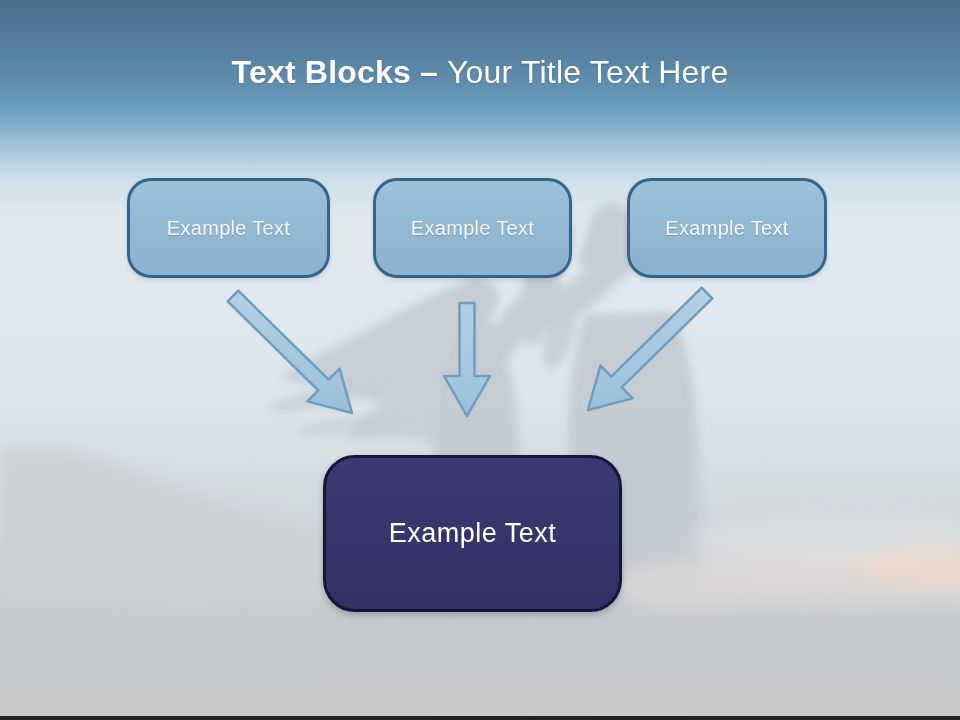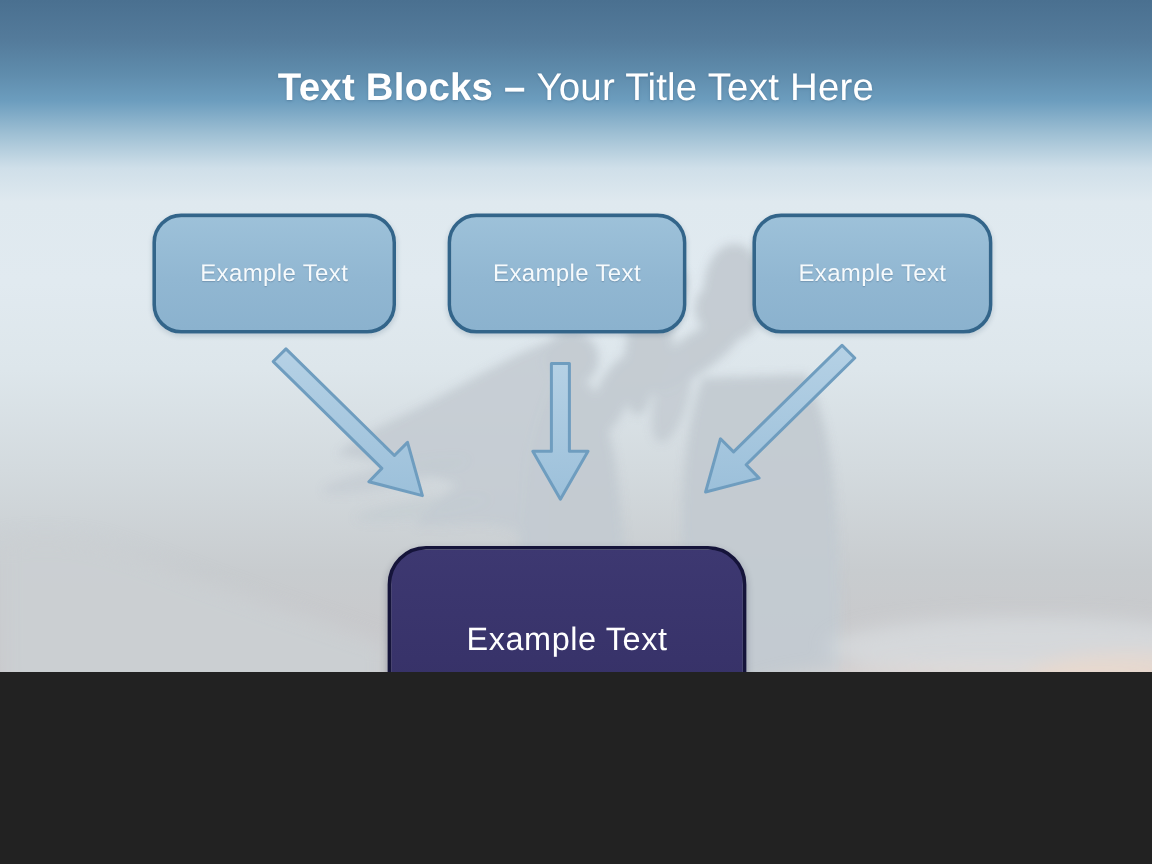--- a/index.html
+++ b/index.html
@@ -1,21 +1,21 @@
 <!DOCTYPE html>
 <html><head>
 <meta charset="utf-8">
 <style>
   html, body { margin: 0; padding: 0; background: #222; }
   * { box-sizing: border-box; }
 
   .slide {
     position: relative;
     width: 960px;
-    height: 560px;
+    height: 716px;
     overflow: hidden;
     font-family: "Liberation Sans", sans-serif;
   }
 
   
   .bg-base {
     position: absolute; inset: 0;
     background: linear-gradient(180deg,
       #4a7090 0%,
       #547b9b 6%,

